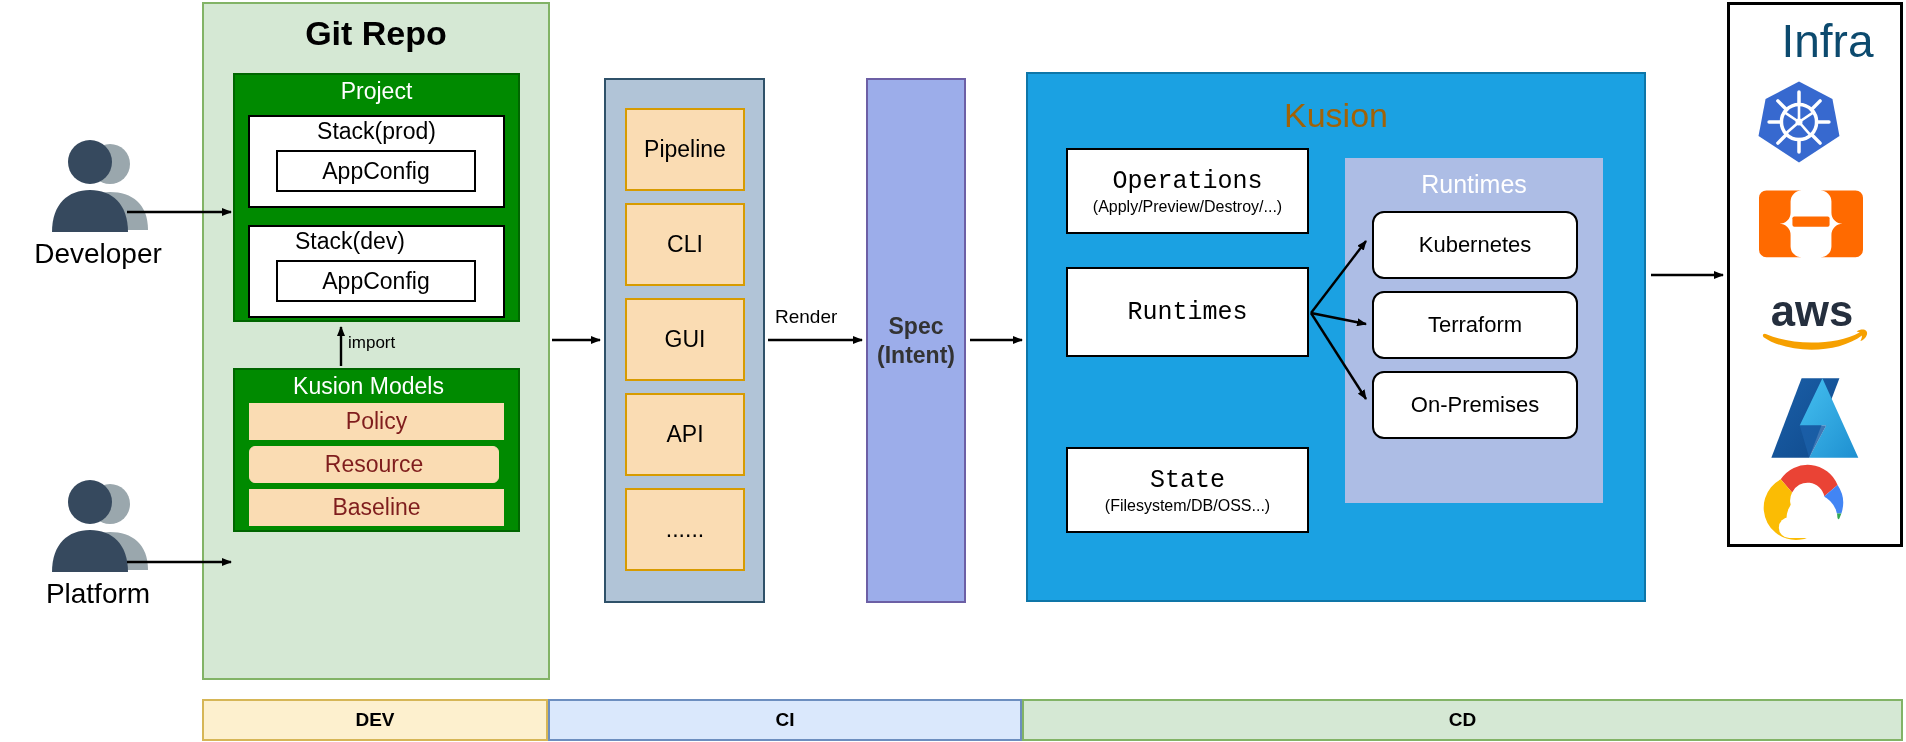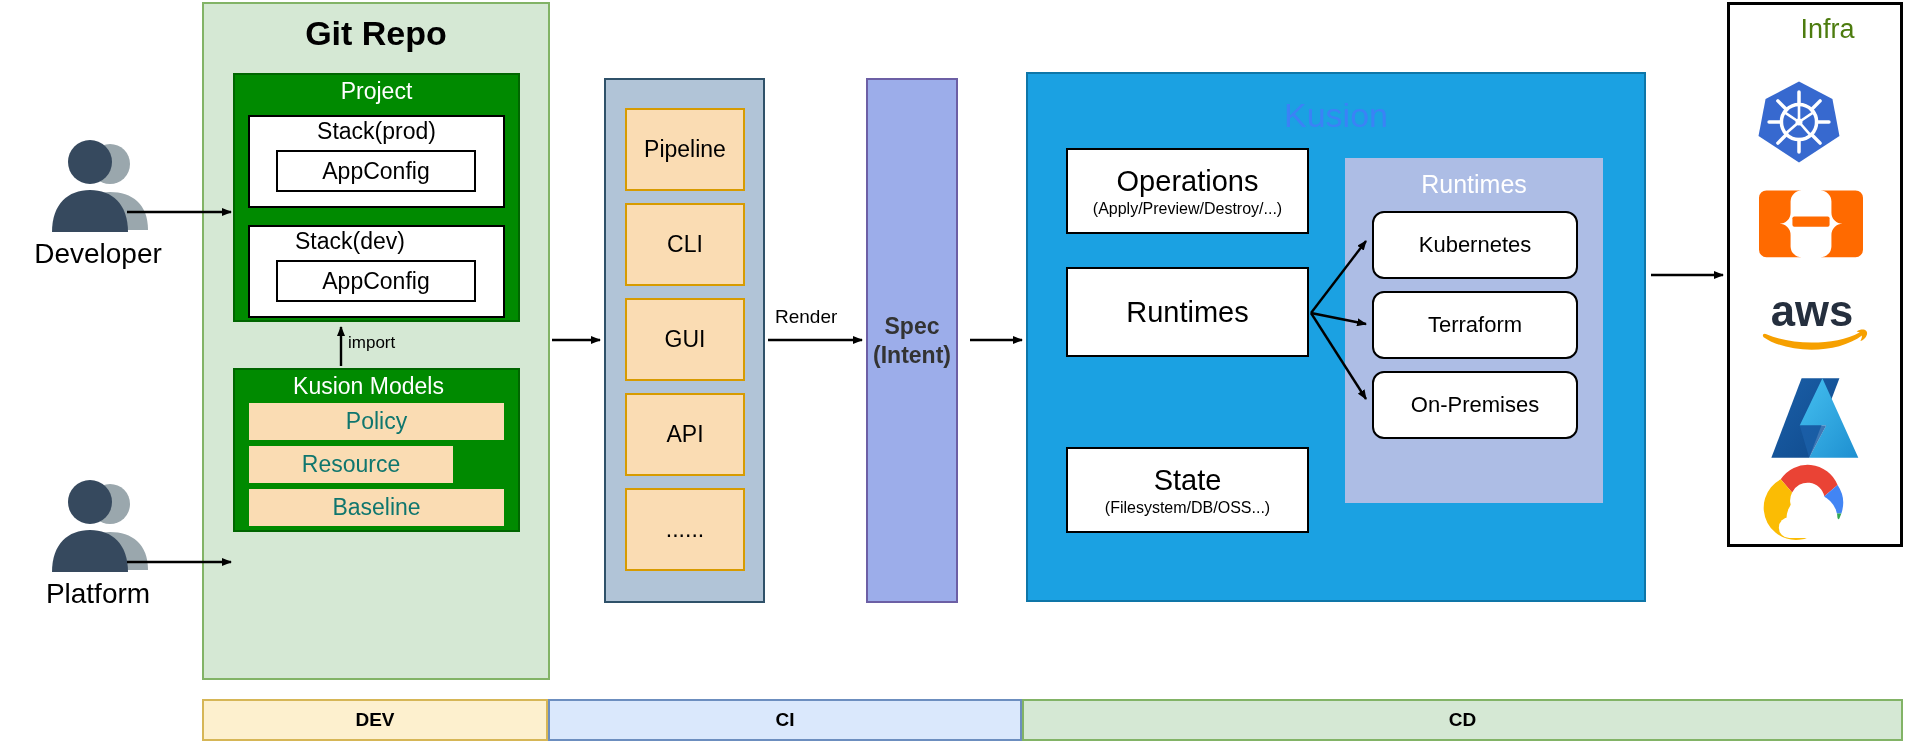--- a/index.html
+++ b/index.html
@@ -66,21 +66,21 @@
     justify-content: center;
     color: #000;
   }
   .peachrow {
     background: #fadcb3;
     border: 1px solid #fadcb3;
     font-size: 23px;
     display: flex;
     align-items: center;
     justify-content: center;
-    color: #0f766e;
+    color: #7f1d1d;
   }
 
   
   .iface-col {
     background: #b1c4d7;
     border: 2px solid #2f5169;
   }
   .peachbox {
     background: #fadcb3;
     border: 2px solid #d79b00;
@@ -109,32 +109,32 @@
   }
 
   
   .kusion {
     background: #1ba1e2;
     border: 2px solid #0e76a8;
   }
   .kusion-title {
     font-size: 34px;
     text-align: center;
-    color: #3b82f6;
+    color: #a16207;
   }
   .kbox {
     background: #ffffff;
     border: 2px solid #000000;
     display: flex;
     flex-direction: column;
     align-items: center;
     justify-content: center;
     text-align: center;
   }
-  .kbox-main { font-size: 29px; color: #000; }
+  .kbox-main { font-size: 25px; color: #000; font-family: Liberation Mono, monospace; }
   .kbox-sub  { font-size: 16px; color: #000; margin-top: 2px; }
 
   .runtimes-panel {
     background: #adbde5;
     border: 1px solid #adbde5;
   }
   .runtimes-title {
     font-size: 25px;
     color: #ffffff;
     text-align: center;
@@ -149,23 +149,23 @@
     justify-content: center;
     color: #000;
   }
 
   
   .infra {
     background: #ffffff;
     border: 3px solid #000000;
   }
   .infra-title {
-    font-size: 27px;
-    text-align: center;
-    color: #4d7c0f;
+    font-size: 46px;
+    text-align: center;
+    color: #0c4a6e;
     padding-left: 25px;
   }
   .logo-slot {
     display: flex;
     align-items: center;
     justify-content: flex-start;
   }
 
   
   .phase {
@@ -243,34 +243,34 @@
   <div class="abs whitebox" style="left:248px; top:225px; width:257px; height:93px;"></div>
   <div class="abs stack-title" style="left:248px; top:228px; width:204px;">Stack(dev)</div>
   <div class="abs appconfig" style="left:276px; top:260px; width:200px; height:42px;">AppConfig</div>
 
   <div class="abs edge-label-sm" style="left:348px; top:333px;">import</div>
 
   <div class="abs greenbox" style="left:233px; top:368px; width:287px; height:164px;"></div>
   <div class="abs greenbox-title" style="left:233px; top:373px; width:271px;">Kusion Models</div>
 
   <div class="abs peachrow" style="left:249px; top:403px; width:255px; height:37px;">Policy</div>
-  <div class="abs peachrow" style="left:249px; top:446px; width:204px; height:37px;">Resource</div>
+  <div class="abs peachrow" style="left:249px; top:446px; width:250px; height:37px;border-radius:6px;">Resource</div>
   <div class="abs peachrow" style="left:249px; top:489px; width:255px; height:37px;">Baseline</div>
 
   <div class="abs iface-col" style="left:604px; top:78px; width:161px; height:525px;"></div>
 
   <div class="abs peachbox" style="left:625px; top:108px; width:120px; height:83px;">Pipeline</div>
   <div class="abs peachbox" style="left:625px; top:298px; width:120px; height:83px;">GUI</div>
   <div class="abs peachbox" style="left:625px; top:203px; width:120px; height:83px;">CLI</div>
   <div class="abs peachbox" style="left:625px; top:393px; width:120px; height:83px;">API</div>
   <div class="abs peachbox" style="left:625px; top:488px; width:120px; height:83px;">......</div>
 
   <div class="abs edge-label" style="left:775px; top:306px;">Render</div>
 
-  <div class="abs speccol" style="left:866px; top:78px; width:92px; height:525px;">
+  <div class="abs speccol" style="left:866px; top:78px; width:100px; height:525px;">
     <div class="spec-line">Spec</div>
     <div class="spec-line">(Intent)</div>
   </div>
 
   <div class="abs kusion" style="left:1026px; top:72px; width:620px; height:530px;"></div>
   <div class="abs kusion-title" style="left:1026px; top:96px; width:620px;">Kusion</div>
 
   <div class="abs kbox" style="left:1066px; top:148px; width:243px; height:86px;">
     <div class="kbox-main">Operations</div>
     <div class="kbox-sub">(Apply/Preview/Destroy/...)</div>

